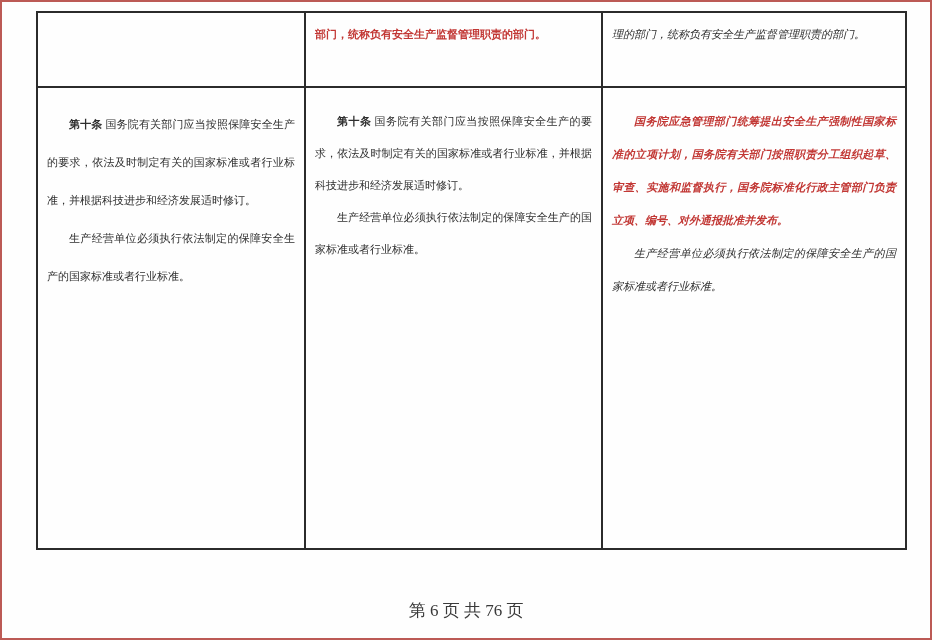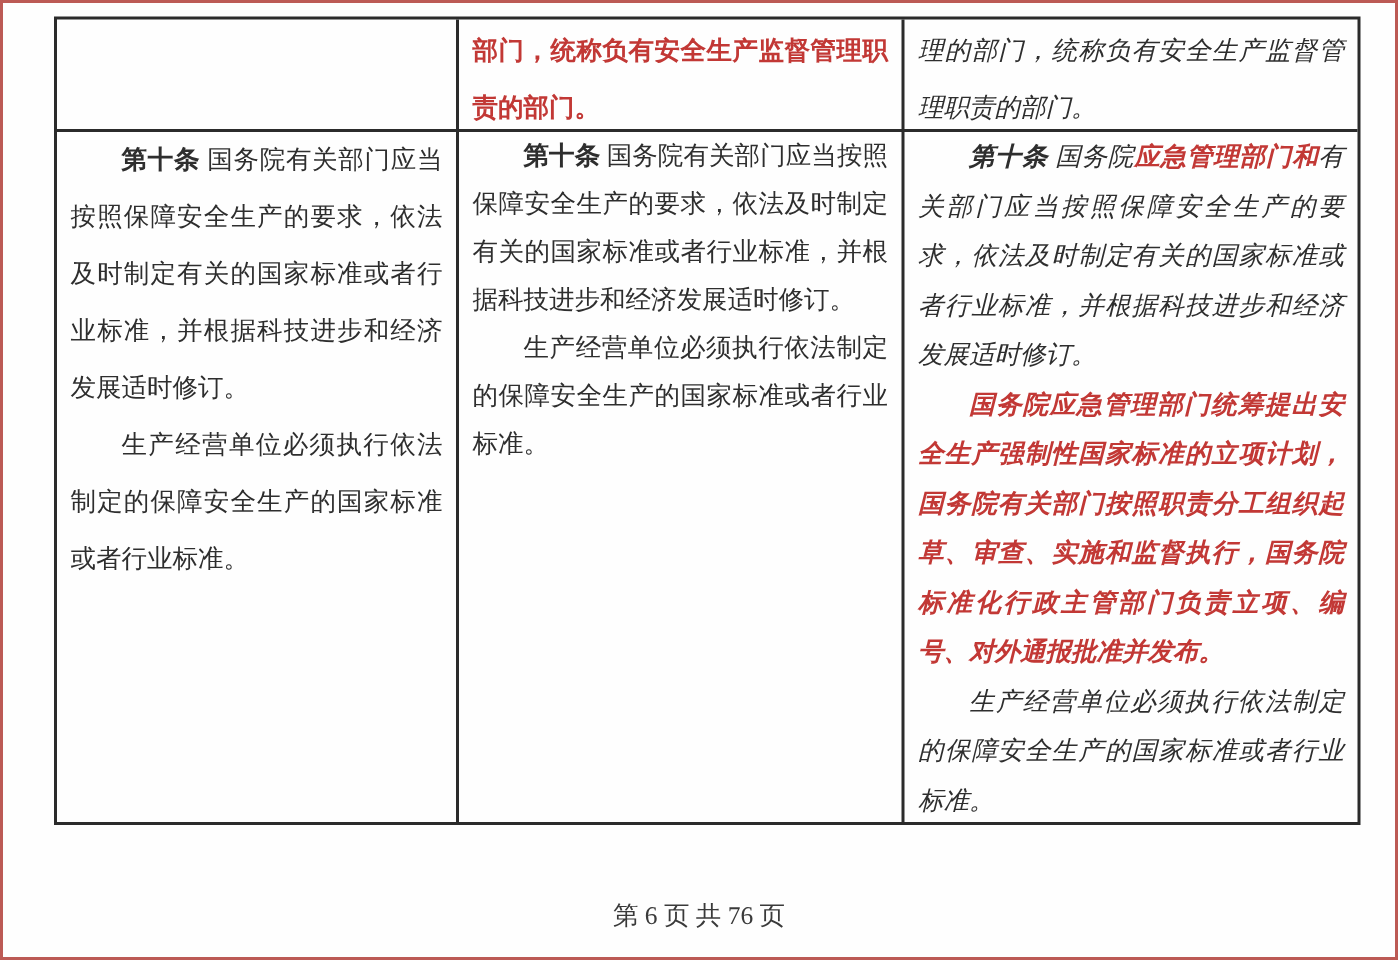--- a/index.html
+++ b/index.html
@@ -23,29 +23,29 @@
     border: 2px solid #2b2b2b;
     display: flex;
     flex-direction: column;
     background: #fefefe;
   }
   .t-row { display: flex; width: 100%; }
   .t-row-1 { height: 75px; border-bottom: 2px solid #2b2b2b; }
   .t-row-2 { flex: 1; overflow: hidden; }
   .t-cell {
     padding: 2px 9px 0 9px;
-    font-size: 17px;
+    font-size: 11px;
     line-height: 38px;
     text-align: justify;
     overflow: hidden;
   }
   .t-cell.c1 { width: 268px; border-right: 2px solid #2b2b2b; }
   .t-cell.c2 { width: 297px; border-right: 2px solid #2b2b2b; }
   .t-cell.c3 { width: 302px; font-style: italic; }
-  .t-row-2 .t-cell { padding-top: 0; }
+  .t-row-2 .t-cell { padding-top: 17px; }
   .t-row-2 .c1 { line-height: 38px; }
   .t-row-2 .c2 { line-height: 32px; }
   .t-row-2 .c3 { line-height: 33px; }
   .para { text-align: justify; }
   .para.indent { text-indent: 2em; }
   .red { color: #c23835; }
   .bold { font-weight: bold; }
   .page-footer {
     position: absolute;
     left: 0;
@@ -75,21 +75,20 @@
     <div class="t-row t-row-2">
       <div class="t-cell c1">
           <div class="para indent"><span class="bold">第十条</span><span> 国务院有关部门应当按照保障安全生产的要求，依法及时制定有关的国家标准或者行业标准，并根据科技进步和经济发展适时修订。</span></div>
           <div class="para indent"><span>生产经营单位必须执行依法制定的保障安全生产的国家标准或者行业标准。</span></div>
         </div>
       <div class="t-cell c2">
           <div class="para indent"><span class="bold">第十条</span><span> 国务院有关部门应当按照保障安全生产的要求，依法及时制定有关的国家标准或者行业标准，并根据科技进步和经济发展适时修订。</span></div>
           <div class="para indent"><span>生产经营单位必须执行依法制定的保障安全生产的国家标准或者行业标准。</span></div>
         </div>
       <div class="t-cell c3">
-          <div class="para indent"><span class="bold">第十条</span><span> 国务院</span><span class="red bold">应急管理部门和</span><span>有关部门应当按照保障安全生产的要求，依法及时制定有关的国家标准或者行业标准，并根据科技进步和经济发展适时修订。</span></div>
           <div class="para indent"><span class="red bold">国务院应急管理部门统筹提出安全生产强制性国家标准的立项计划，国务院有关部门按照职责分工组织起草、审查、实施和监督执行，国务院标准化行政主管部门负责立项、编号、对外通报批准并发布。</span></div>
           <div class="para indent"><span>生产经营单位必须执行依法制定的保障安全生产的国家标准或者行业标准。</span></div>
         </div>
     </div>
   </div>
 
   <div class="page-footer">第 6 页 共 76 页</div>
 
 </div>
 

